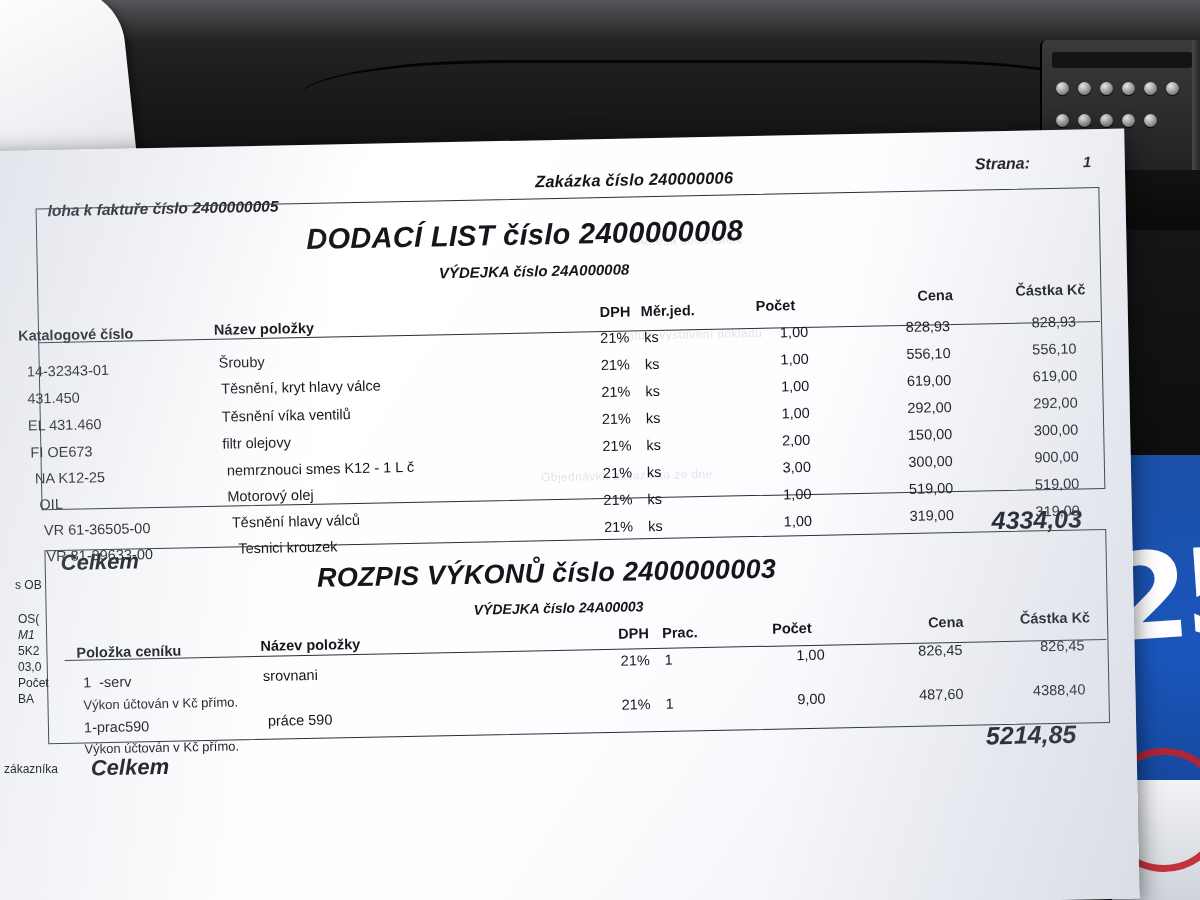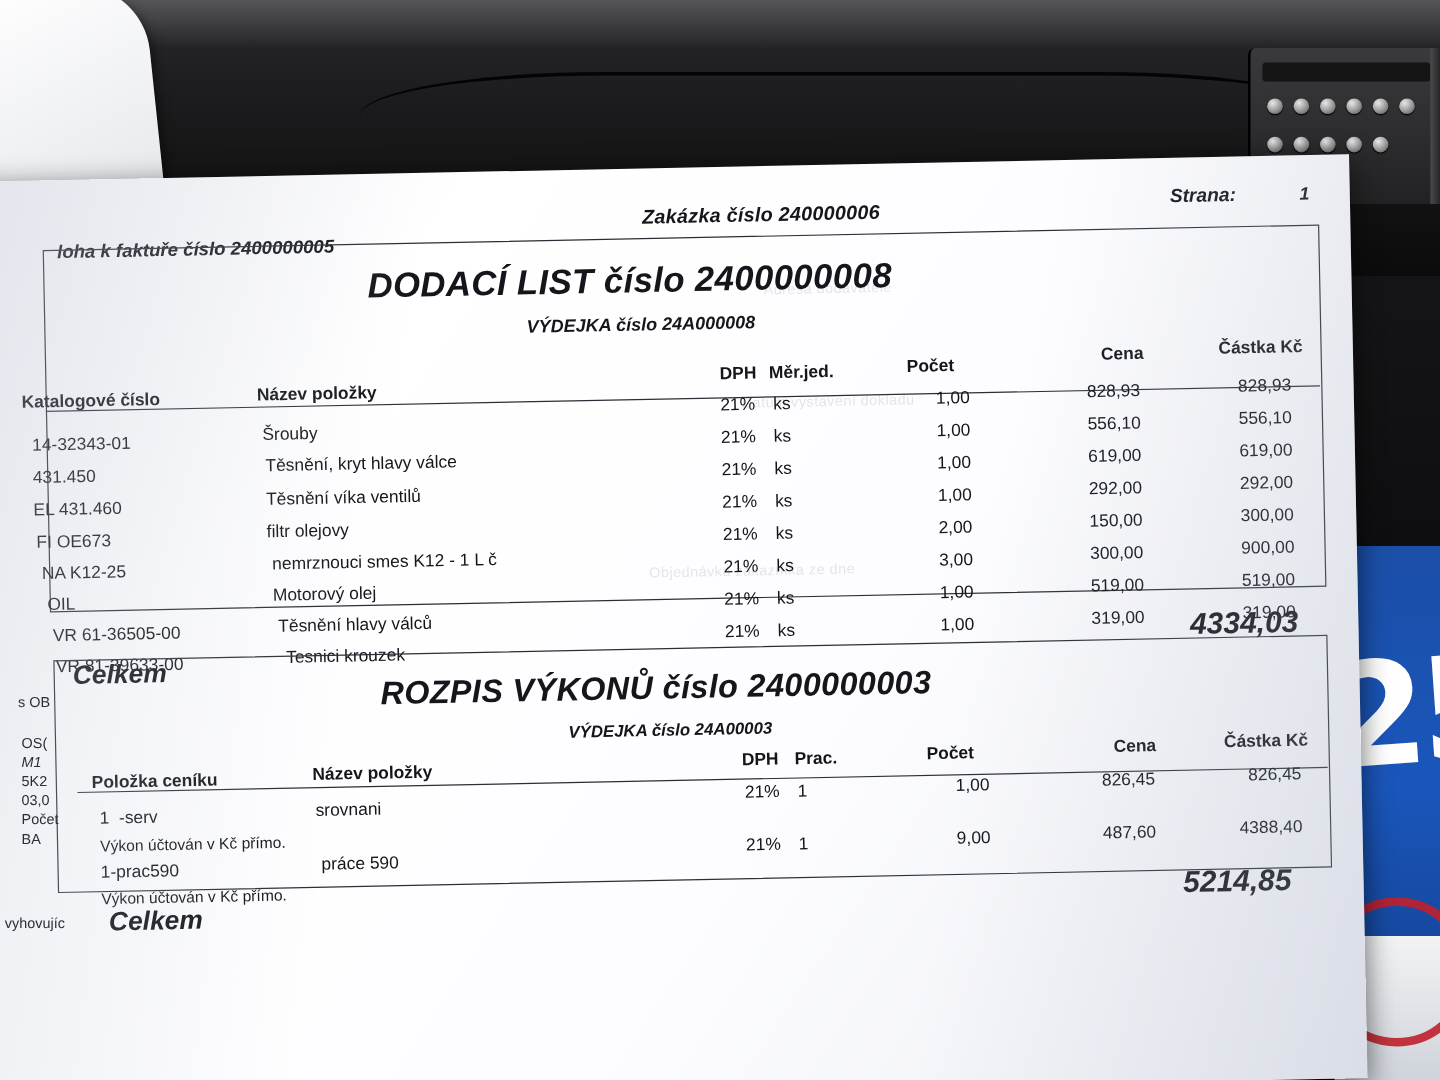--- a/index.html
+++ b/index.html
@@ -421,15 +421,15 @@
     </div>
   </div>
 
   <div class="margin-text" style="left:15px; top:578px; font-weight:400;">s OB</div>
   <div class="margin-text" style="left:18px; top:612px;">OS(</div>
   <div class="margin-text" style="left:18px; top:628px;font-style:italic;">M1</div>
   <div class="margin-text" style="left:18px; top:644px;">5K2</div>
   <div class="margin-text" style="left:18px; top:660px;">03,0</div>
   <div class="margin-text" style="left:18px; top:676px;">Počet</div>
   <div class="margin-text" style="left:18px; top:692px;">BA</div>
-  <div class="margin-text" style="left:4px; top:762px;">vyhovujíc</div>
+  <div class="margin-text" style="left:4px; top:762px;">zákazníka</div>
 
 </div>
 
 </body></html>

